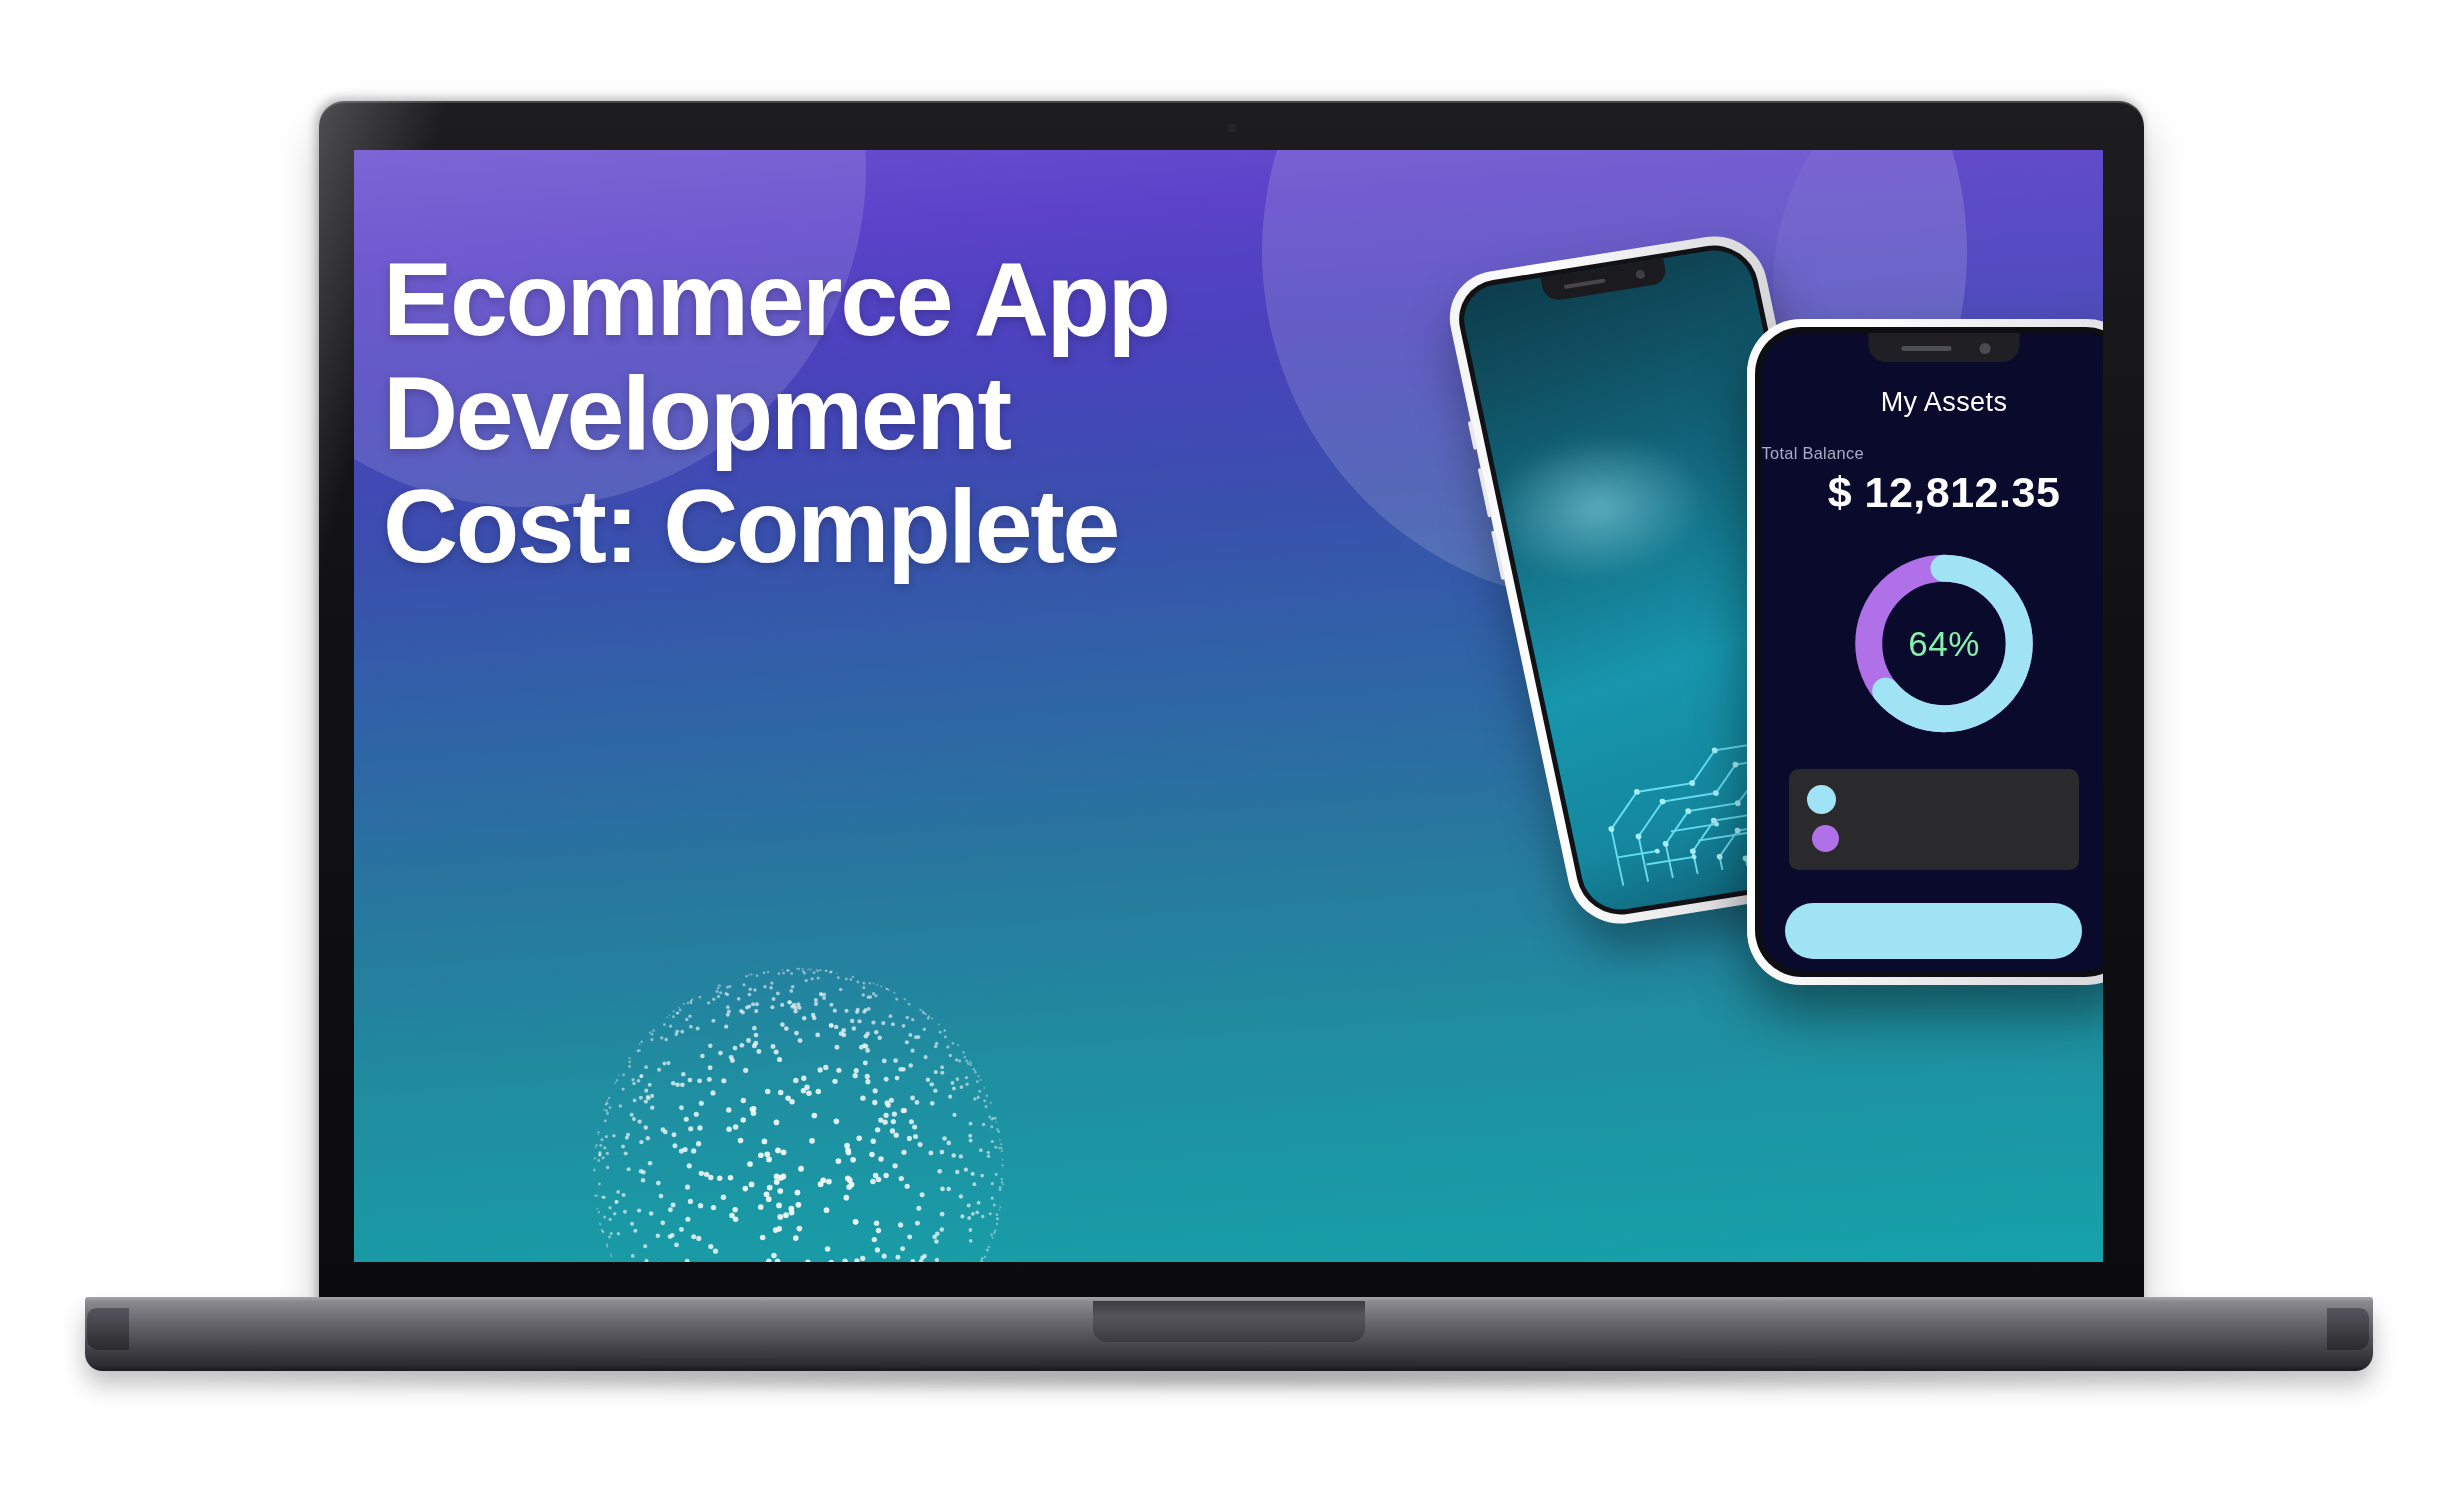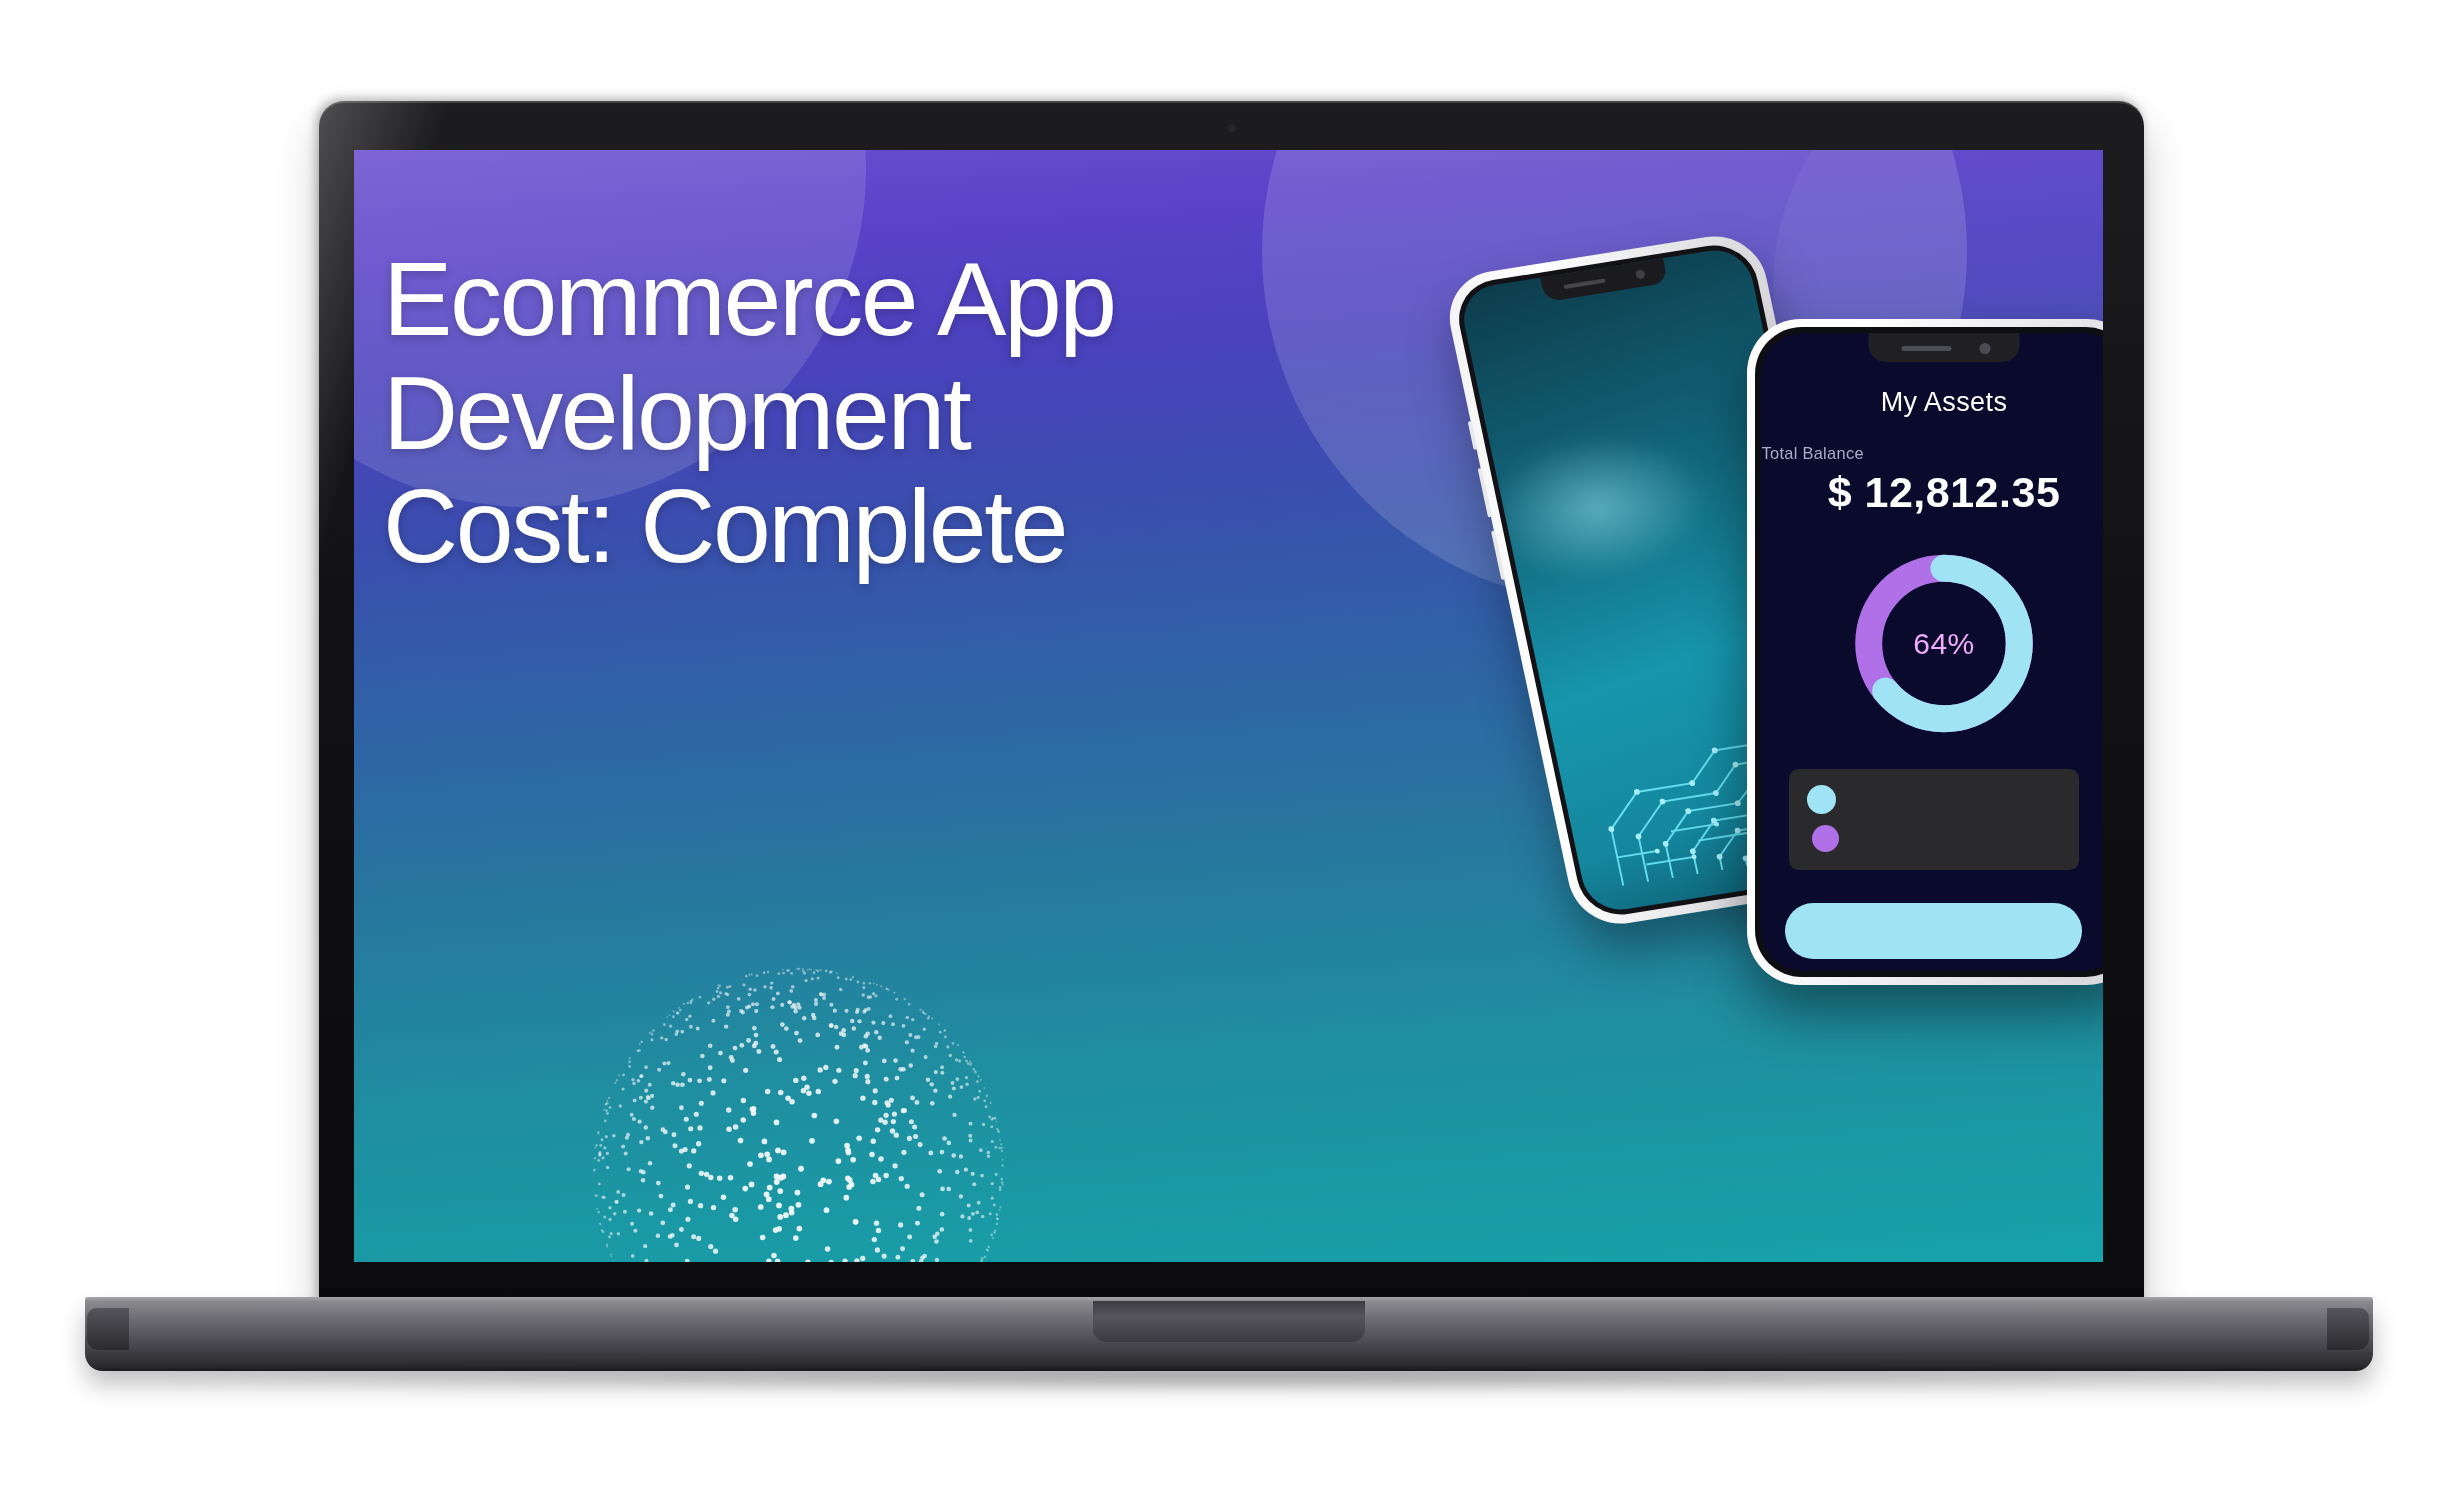--- a/index.html
+++ b/index.html
@@ -74,21 +74,21 @@
     overflow:hidden; opacity:.95;
   }
   .sphere svg{ display:block; }
 
   
   .headline{
     position:absolute; left:29px; top:97px;
     width:1159px;
     color:#ffffff;
     font-family:"Liberation Sans", sans-serif;
-    font-weight:400;
+    font-weight:700;
     font-size:104px;
     line-height:1.0;
     letter-spacing:-2.4px;
     text-shadow:0 2.9px 9.7px rgba(0,0,0,.22);
   }
   .headline .ln{ display:block; white-space:nowrap; }
   .headline .ln + .ln{ margin-top:9.7px; }
 
   
   
@@ -176,21 +176,21 @@
     font-size:43px; font-weight:700; letter-spacing:0.5px;
   }
 
   .donut-wrap{
     position:absolute; left:50%; top:214px; transform:translateX(-50%);
     width:193px; height:193px;
   }
   .donut-label{
     position:absolute; left:0; top:0; width:193px; height:193px;
     display:flex; align-items:center; justify-content:center;
-    color:#f0abfc; font-size:30px; font-weight:500; letter-spacing:0.5px;
+    color:#86efac; font-size:35px; font-weight:500; letter-spacing:0.5px;
   }
 
   .legend-card{
     position:absolute; left:28px; top:436px;
     width:290px; height:101px;
     background:#2a2a2c; border-radius:9.7px;
   }
   .legend-dot{ position:absolute; border-radius:50%; }
   .legend-dot.d1{ left:17.4px; top:15.4px; width:29px; height:29px; }
   .legend-dot.d2{ left:23px; top:56px; width:27px; height:27px; }

